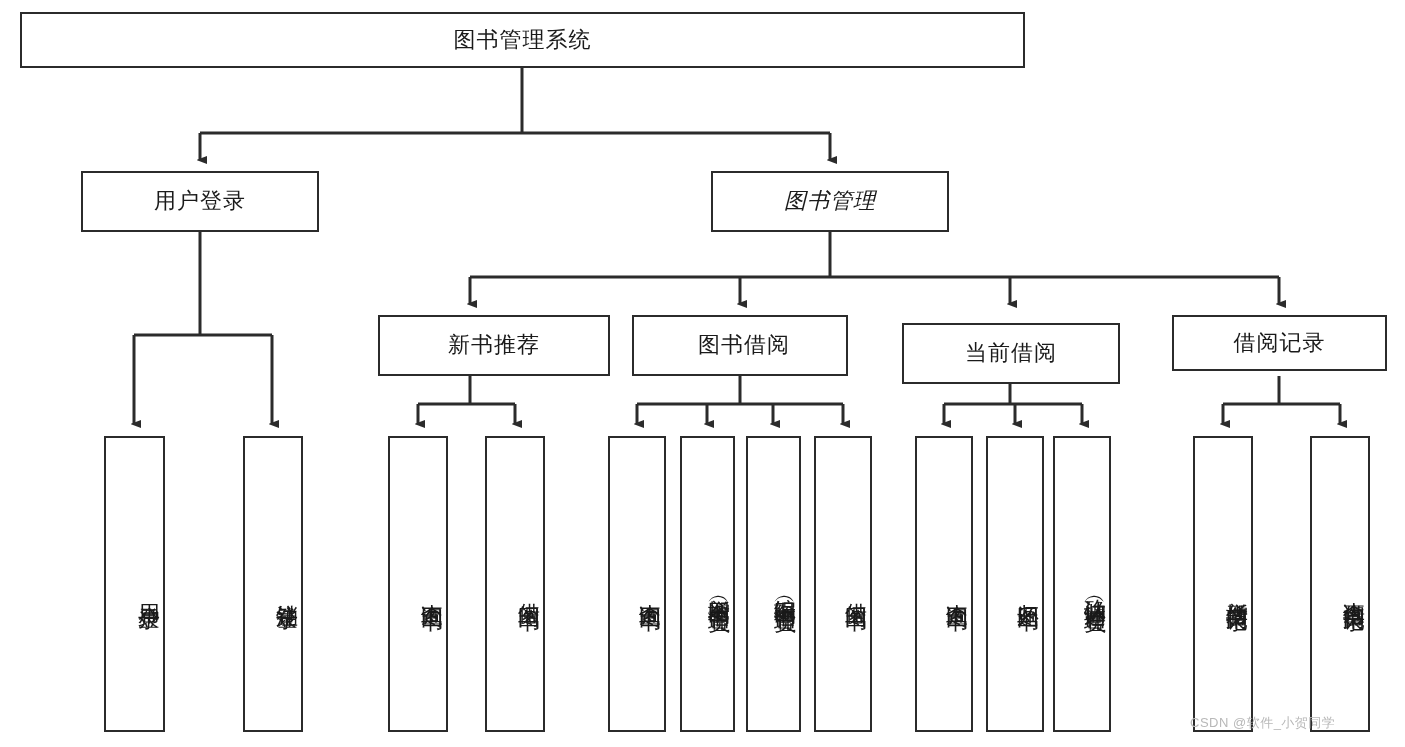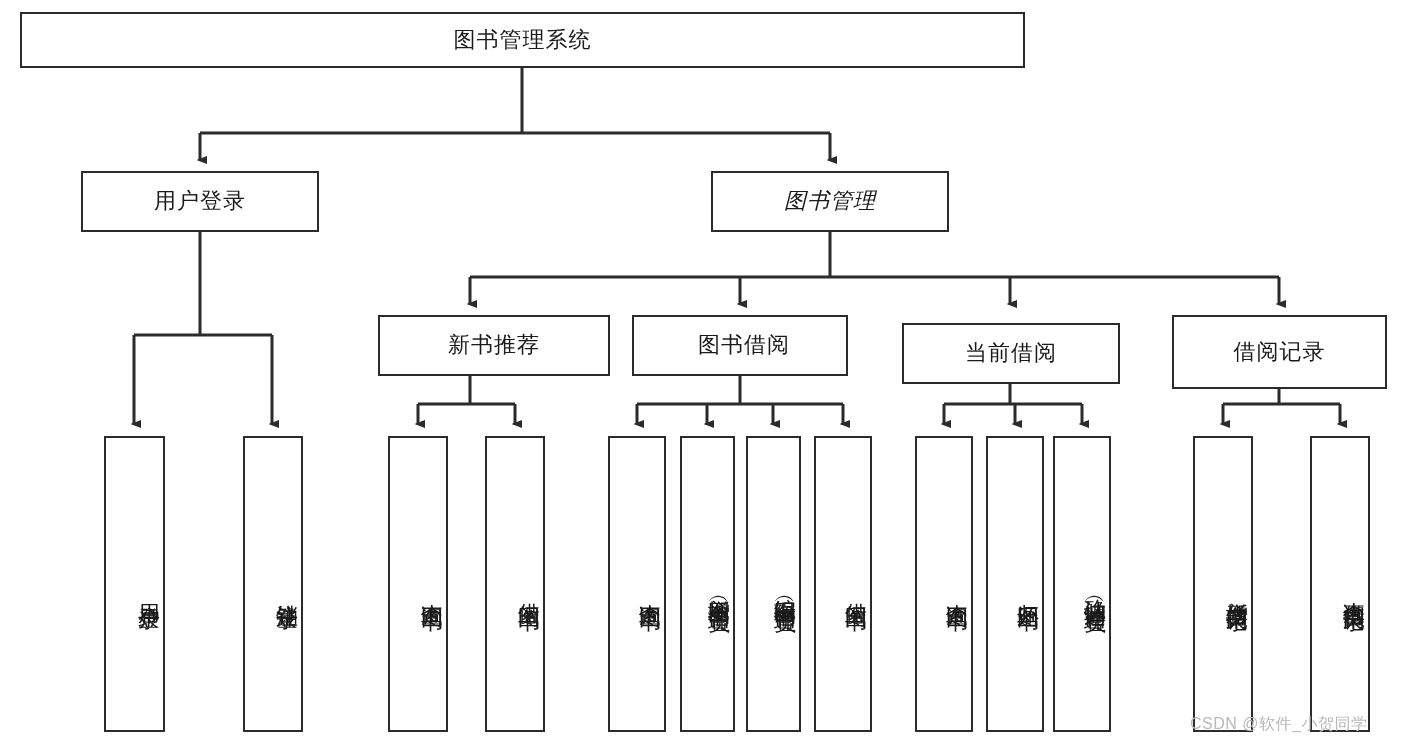--- a/index.html
+++ b/index.html
@@ -51,21 +51,21 @@
   }
   .node.vert .vtext {
     writing-mode: vertical-rl;
     text-orientation: upright;
     white-space: normal;
   }
   #watermark {
     position: absolute;
     left: 1190px;
     top: 714px;
-    font-size: 16px;
+    font-size: 13px;
     color: #b8b8b8;
     white-space: nowrap;
     letter-spacing: 0.5px;
   }
 </style>
 </head>
 <body>
 
 <div id="canvas" style="background: rgb(255, 255, 255);">
 
@@ -132,21 +132,21 @@
 
   <div class="node horiz" style="left: 362px; top: 315px; width: 232px; height: 61px; border-color: rgb(43, 43, 43); background: rgb(255, 255, 255); color: rgb(26, 26, 26); margin-left: 16px;">
     <span>新书推荐</span>
   </div>
   <div class="node horiz" style="left: 632px; top: 315px; width: 216px; height: 61px; border-color: rgb(43, 43, 43); background: rgb(255, 255, 255); color: rgb(26, 26, 26); padding-left: 8px;">
     <span>图书借阅</span>
   </div>
   <div class="node horiz" style="left: 902px; top: 315px; width: 218px; height: 61px; border-color: rgb(43, 43, 43); background: rgb(255, 255, 255); color: rgb(26, 26, 26); margin-top: 8px;">
     <span>当前借阅</span>
   </div>
-  <div class="node horiz" style="left: 1172px; top: 315px; width: 215px; height: 74px; border-color: rgb(43, 43, 43); background: rgb(255, 255, 255); color: rgb(26, 26, 26);">
+  <div class="node horiz" style="left: 1172px; top: 315px; width: 215px; height: 56px; border-color: rgb(43, 43, 43); background: rgb(255, 255, 255); color: rgb(26, 26, 26);">
     <span>借阅记录</span>
   </div>
 
   <div class="node vert" style="left: 104px; top: 436px; width: 61px; height: 296px; border-color: rgb(43, 43, 43); background: rgb(255, 255, 255); color: rgb(26, 26, 26);">
     <span class="vtext">用户登录</span>
   </div>
   <div class="node vert" style="left: 243px; top: 436px; width: 60px; height: 296px; border-color: rgb(43, 43, 43); background: rgb(255, 255, 255); color: rgb(26, 26, 26);">
     <span class="vtext">注销登录</span>
   </div>
   <div class="node vert" style="left: 388px; top: 436px; width: 60px; height: 296px; border-color: rgb(43, 43, 43); background: rgb(255, 255, 255); color: rgb(26, 26, 26);">

